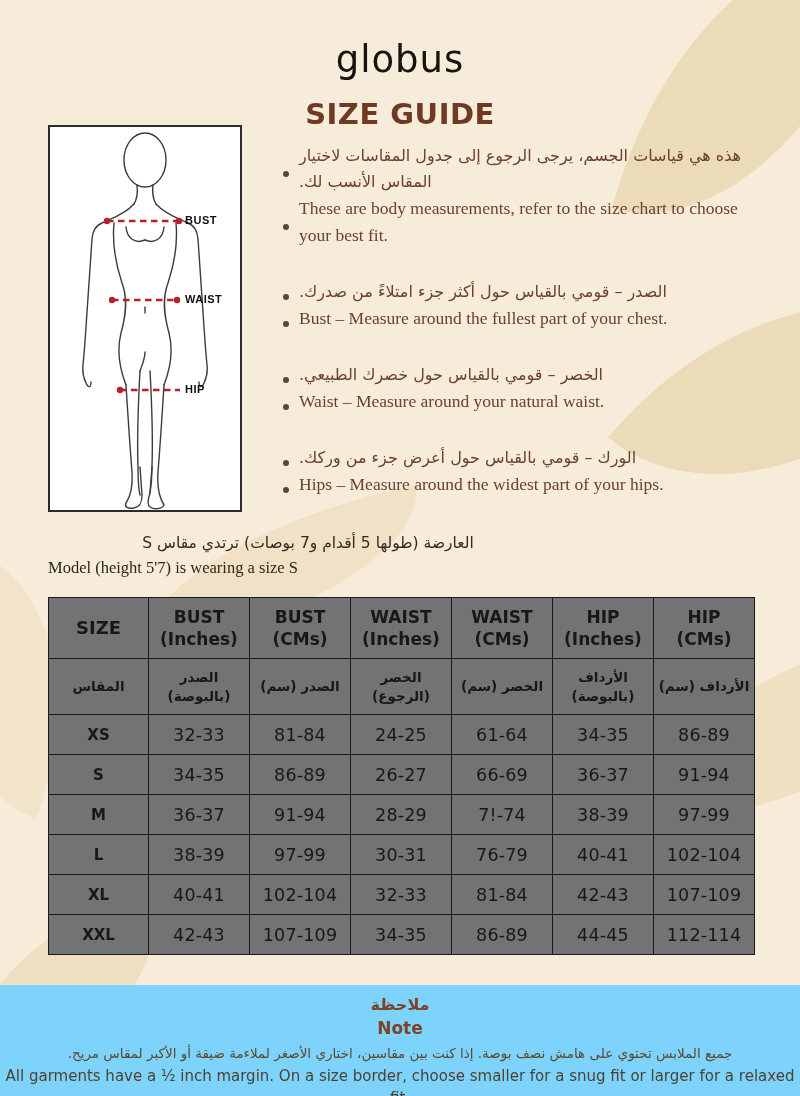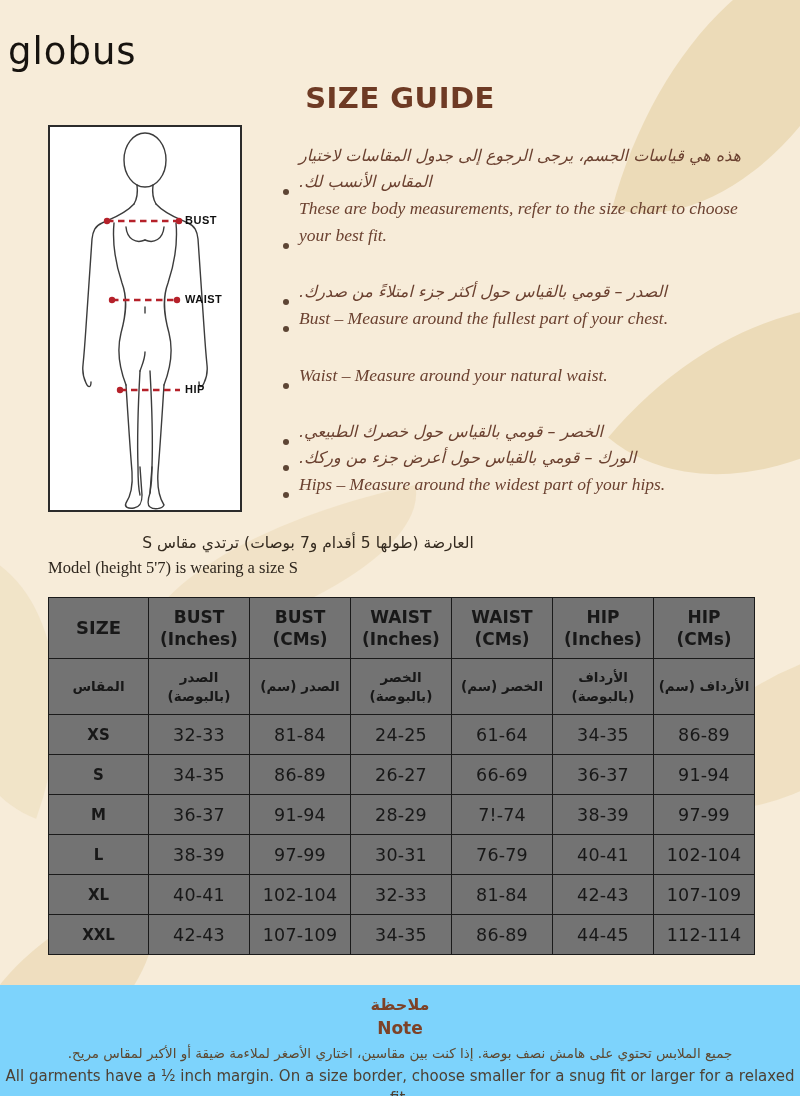--- a/index.html
+++ b/index.html
@@ -12,21 +12,21 @@
   #leafA{width:200px;height:320px;right:-50px;top:-80px;border-radius:100% 0 100% 0;transform:rotate(15deg);}
   #leafB{width:210px;height:300px;right:-90px;top:240px;border-radius:100% 0 100% 0;transform:rotate(40deg);}
   #leafC{width:300px;height:110px;left:130px;top:515px;border-radius:100% 0 100% 0;transform:rotate(-12deg);opacity:.55;}
   #leafD{width:150px;height:230px;left:-70px;top:570px;border-radius:0 100% 0 100%;transform:rotate(20deg);opacity:.5;}
   #leafE{width:240px;height:150px;left:-60px;top:920px;border-radius:100% 0 100% 0;transform:rotate(-18deg);opacity:.8;}
   #leafF{width:170px;height:260px;right:-80px;top:600px;border-radius:100% 0 100% 0;transform:rotate(35deg);opacity:.7;}
 
   .z{position:relative;z-index:1;}
 
   .logo{
-    margin:8px; padding-top:22px; text-align:left;
+    margin:16px; padding-top:22px; text-align:center;
     font-size:37px; font-weight:normal; letter-spacing:1px; color:#17130f;
   }
   .title{
     margin:4px 0 0 0; text-align:center;
     font-size:29px; font-weight:bold; letter-spacing:.5px; color:#6e3a24;
   }
 
   .figure-box{
     position:absolute; left:48px; top:125px; width:194px; height:387px;
     background:#ffffff; border:2px solid #2b2b2b; box-sizing:border-box; z-index:1;
@@ -34,21 +34,21 @@
   .figure-box svg{position:absolute;left:0;top:0;}
   .fig-label{
     position:absolute; font-family:"Liberation Sans","DejaVu Sans",sans-serif;
     font-weight:bold; font-size:11px; color:#101010; letter-spacing:.5px;
   }
   #lblBust{left:135px;top:87px;}
   #lblWaist{left:135px;top:166px;}
   #lblHip{left:135px;top:256px;}
 
   .bullets{position:absolute; left:283px; top:143px; width:468px; z-index:1;}
-  .bullet-item{display:flex; align-items:flex-end;font-style:italic;}
+  .bullet-item{display:flex; align-items:center;}
   .bullet-item .dot{
     flex:0 0 auto; width:6px; height:6px; border-radius:50%;
     background:#5d4534; margin:10px 10px 0 0;
   }
   .bullet-item .txt{flex:1 1 auto; color:#6b4130; line-height:26px;}
   .bullet-item.ar .txt{font-size:16px; direction:rtl; text-align:left; font-family:"DejaVu Sans",sans-serif;}
   .bullet-item.en .txt{font-size:17.5px; font-family:"Liberation Serif",serif; line-height:27px;}
   .bullet-item.en{margin-bottom:30px;}
   .bullet-item.en:last-child{margin-bottom:0;}
 
@@ -143,27 +143,27 @@
         <div class="txt">These are body measurements, refer to the size chart to choose your best fit.</div>
       </div>
       <div class="bullet-item ar">
         <span class="dot"></span>
         <div class="txt">الصدر – قومي بالقياس حول أكثر جزء امتلاءً من صدرك.</div>
       </div>
       <div class="bullet-item en">
         <span class="dot"></span>
         <div class="txt">Bust – Measure around the fullest part of your chest.</div>
       </div>
+      <div class="bullet-item ar">
+        <span class="dot"></span>
+        <div class="txt">الخصر – قومي بالقياس حول خصرك الطبيعي.</div>
+      </div>
       <div class="bullet-item en">
         <span class="dot"></span>
         <div class="txt">Waist – Measure around your natural waist.</div>
-      </div>
-      <div class="bullet-item ar">
-        <span class="dot"></span>
-        <div class="txt">الخصر – قومي بالقياس حول خصرك الطبيعي.</div>
       </div>
       <div class="bullet-item ar">
         <span class="dot"></span>
         <div class="txt">الورك – قومي بالقياس حول أعرض جزء من وركك.</div>
       </div>
       <div class="bullet-item en">
         <span class="dot"></span>
         <div class="txt">Hips – Measure around the widest part of your hips.</div>
       </div>
     </div>
@@ -210,21 +210,21 @@
           </th>
           <th>
             <div>HIP</div>
             <div>(CMs)</div>
           </th>
         </tr>
       <tr class="hdr-ar">
           <th>المقاس</th>
           <th>الصدر (بالبوصة)</th>
           <th>الصدر (سم)</th>
-          <th>الخصر (بالبوصة)</th>
+          <th>الخصر (الرجوع)</th>
           <th>الخصر (سم)</th>
           <th>الأرداف (بالبوصة)</th>
           <th>الأرداف (سم)</th>
         </tr>
     </thead>
     <tbody>
         <tr>
           <th>XS</th>
           <td>32-33</td>
           <td>81-84</td>

